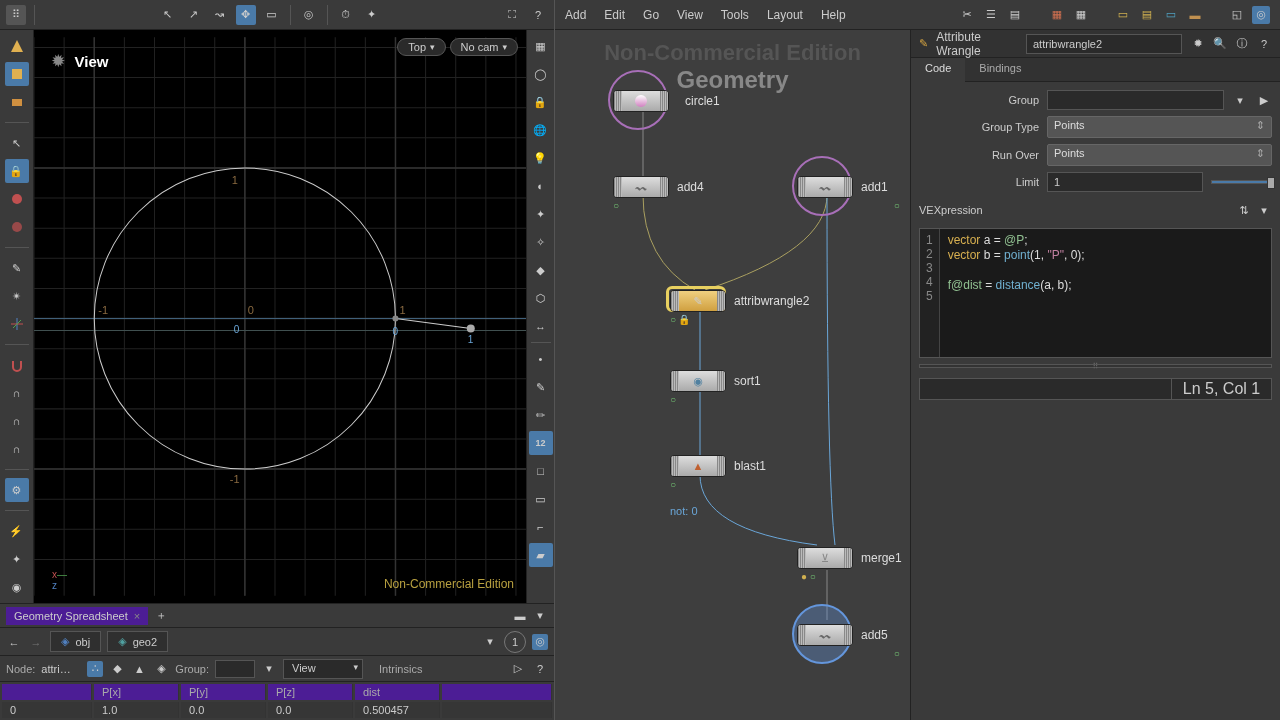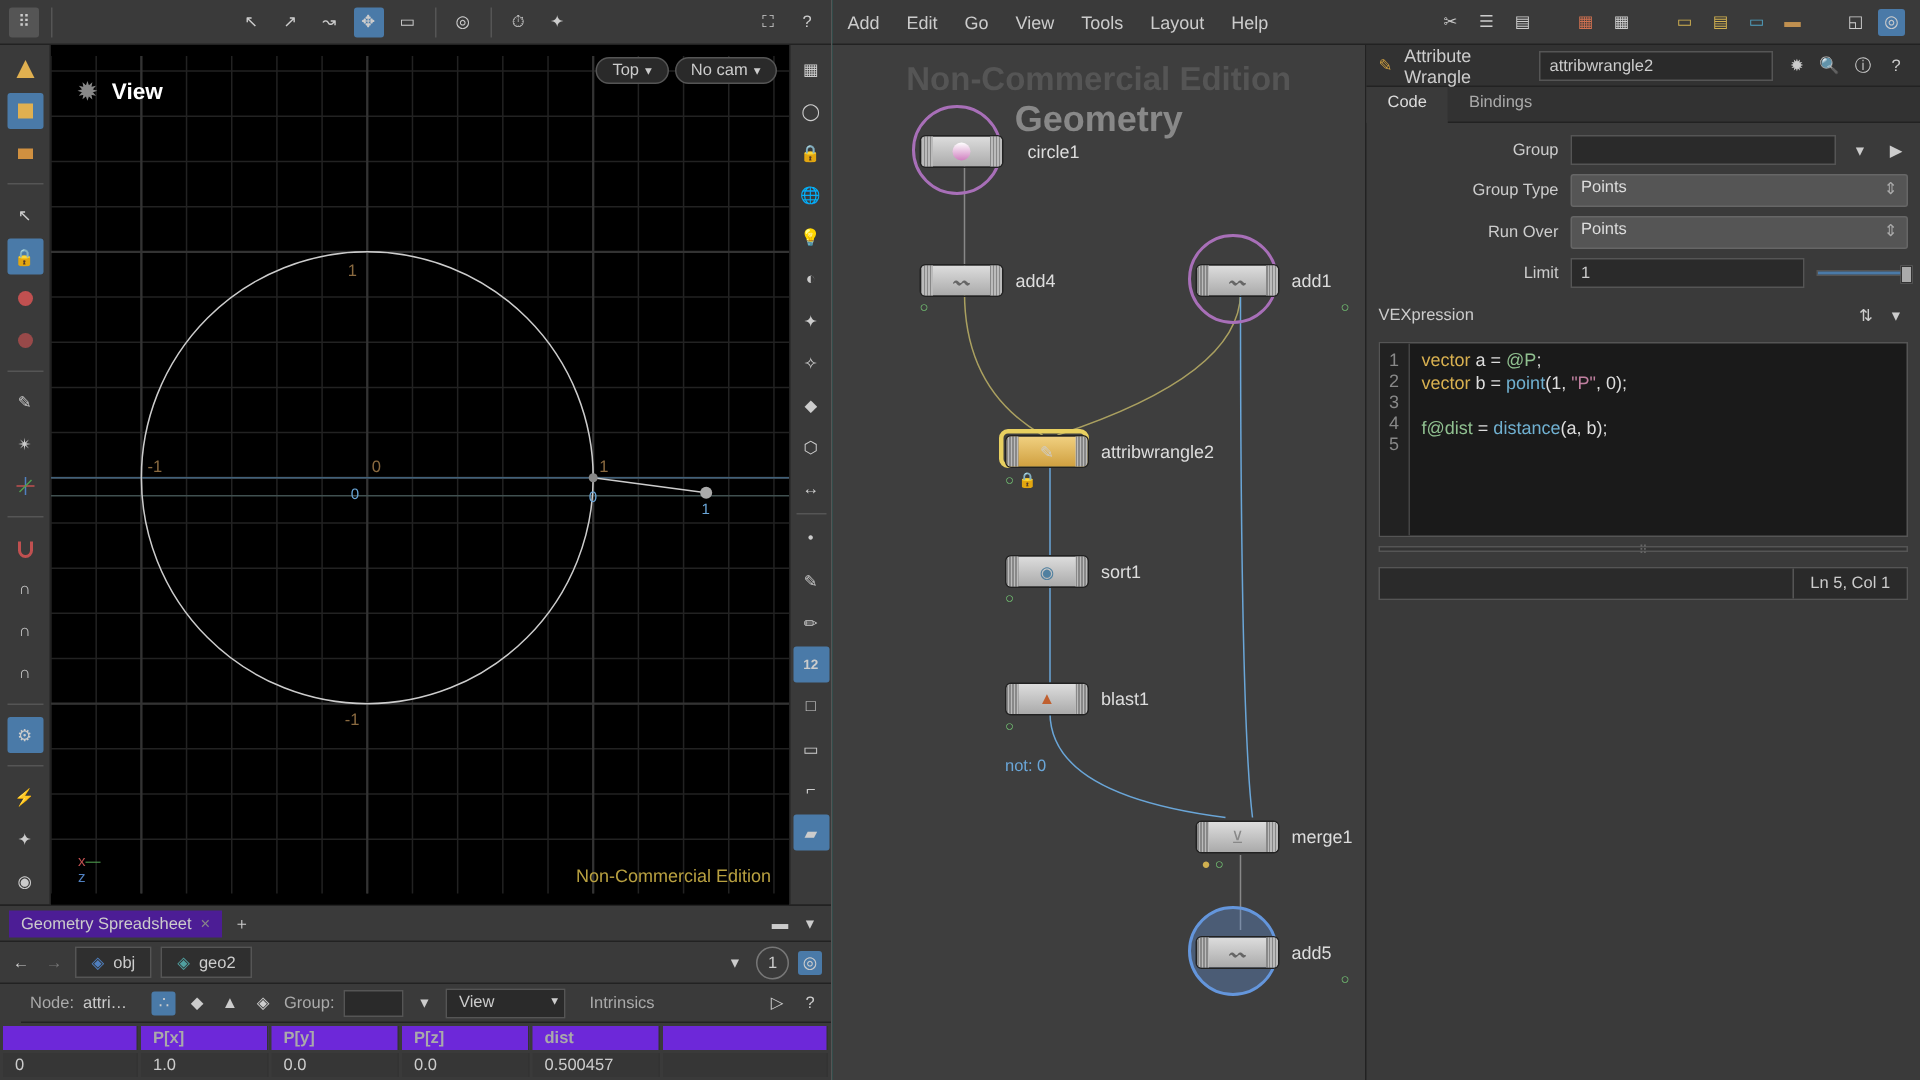--- a/index.html
+++ b/index.html
@@ -1,19 +1,19 @@
 <!DOCTYPE html>
 <html><head>
 <meta charset="utf-8">
 <style>
 * { margin:0; padding:0; box-sizing:border-box; font-family:Arial,sans-serif; }
 body { background:#3a3a3a; color:#ccc; font-size:11px; width:1280px; height:720px; overflow:hidden; position:relative; }
 .root { display:flex; width:100%; height:100%; }
 .left-panel { width:555px; display:flex; flex-direction:column; background:#2a2a2a; border-right:1px solid #555; }
-.right-panel { flex:1; display:flex; flex-direction:column; background:#0f766e; }
+.right-panel { flex:1; display:flex; flex-direction:column; background:#ef4444; }
 
 
 .top-toolbar { height:34px; background:#3a3a3a; display:flex; align-items:center; padding:0 6px; border-bottom:1px solid #222; gap:6px; }
 .tb-icon { width:20px; height:20px; display:flex; align-items:center; justify-content:center; color:#ccc; cursor:pointer; border-radius:2px; }
 .tb-icon.active { background:#4a7aa8; }
 .tb-sep { width:1px; height:20px; background:#555; margin:0 2px; }
 .tb-spacer { flex:1; }
 .grid-icon { background:#555; border-radius:2px; }
 
 
@@ -34,28 +34,28 @@
 .axis-gizmo { position:absolute; bottom:12px; left:18px; font-size:10px; }
 
 
 .spreadsheet { background:#3a3a3a; border-top:1px solid #222; display:flex; flex-direction:column; }
 .ss-tabs { height:24px; display:flex; align-items:center; padding:0 6px; gap:4px; border-bottom:1px solid #222; }
 .ss-tab { padding:3px 8px; background:#4c1d95; font-size:11px; display:flex; align-items:center; gap:6px; }
 .ss-tab .close { color:#888; cursor:pointer; }
 .ss-add { width:18px;height:18px;display:flex;align-items:center;justify-content:center;cursor:pointer; }
 .ss-path { height:28px; display:flex; align-items:center; padding:0 6px; gap:6px; border-bottom:1px solid #222; }
 .ss-crumb { padding:3px 10px; background:#2f2f2f; border:1px solid #555; font-size:11px; cursor:pointer; display:flex; align-items:center; gap:6px; }
-.ss-filters { height:26px; display:flex; align-items:center; padding:0 6px; gap:6px; border-bottom:1px solid #222;margin-left:14px; }
+.ss-filters { height:26px; display:flex; align-items:center; padding:0 6px; gap:6px; border-bottom:1px solid #222; }
 .ss-label { font-size:11px; color:#aaa; }
 .ss-input { background:#2a2a2a; border:1px solid #555; height:18px; padding:0 4px; color:#ccc; font-size:11px; }
 .ss-dropdown { background:#2a2a2a; border:1px solid #555; height:20px; padding:2px 18px 2px 8px; color:#ccc; font-size:11px; position:relative; }
 .ss-dropdown::after { content:"▾"; position:absolute; right:4px; font-size:9px; }
 .ss-table { font-size:11px; }
 .ss-table th, .ss-table td { padding:2px 8px; text-align:left; border-right:1px solid #333; }
-.ss-table th { background:#6d28d9; font-weight:bold; color:#aaa; }
+.ss-table th { background:#4c1d95; font-weight:normal; color:#aaa; }
 .ss-table td { background:#3a3a3a; color:#ccc; }
 .ss-table tr:nth-child(even) td { background:#363636; }
 .ss-col-idx { width:90px; }
 .ss-col { width:85px; }
 
 
 .menu-bar { height:30px; background:#3a3a3a; display:flex; align-items:center; padding:0 10px; gap:18px; border-bottom:1px solid #222; }
 .menu-item { color:#ccc; font-size:12px; cursor:pointer; }
 .menu-right { margin-left:auto; display:flex; gap:6px; align-items:center; }
 .menu-ricon { width:18px; height:18px; cursor:pointer; display:flex; align-items:center; justify-content:center; }
@@ -106,21 +106,21 @@
 .code-lines { padding:4px 8px; flex:1; }
 .code-line { white-space:pre; line-height:15px; }
 .kw { color:#d8b050; }
 .fn { color:#70b0d0; }
 .str { color:#c080a0; }
 .at { color:#90c090; }
 .var { color:#ddd; }
 
 .code-footer { display:flex; height:22px; border:1px solid #555; margin-top:4px; }
 .code-footer-left { flex:1; background:#2a2a2a; }
-.code-footer-right { width:76px; background:#2a2a2a; border-left:1px solid #555; display:flex; align-items:center; justify-content:center; font-size:11px; }
+.code-footer-right { width:100px; background:#2a2a2a; border-left:1px solid #555; display:flex; align-items:center; justify-content:center; font-size:16px; }
 
 .small-icon { width:16px; height:16px; cursor:pointer; display:flex; align-items:center; justify-content:center; color:#ccc; }
 </style>
 </head>
 <body>
 
 <div class="root">
 
   <div class="left-panel">
     <div class="top-toolbar">

